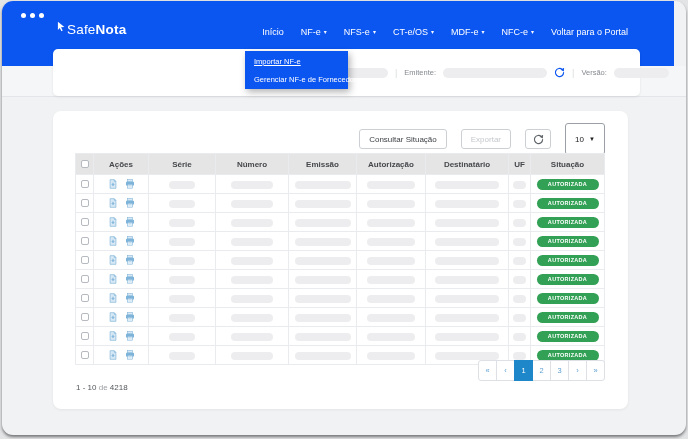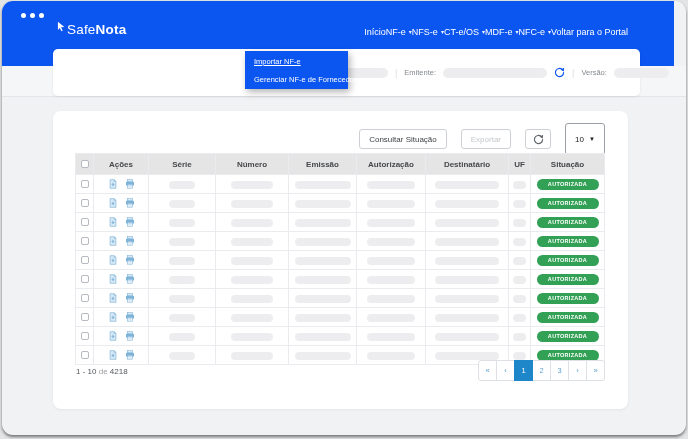--- a/index.html
+++ b/index.html
@@ -14,21 +14,21 @@
   .window{position:absolute;left:2px;top:1px;right:2px;bottom:4px;border-radius:11px;overflow:hidden;
           background:#f1f2f3;box-shadow:0 2px 3px rgba(30,30,30,.55)}
   
   .topbar{position:absolute;left:0;top:0;right:12px;height:65px;background:var(--accent)}
   .dots{position:absolute;left:19px;top:12px;display:flex;gap:4px}
   .dot{width:5px;height:5px;border-radius:50%;background:#fff}
   .logo{position:absolute;left:55px;top:21px;display:flex;align-items:flex-start;color:#fff;cursor:pointer}
   .logo svg{margin-top:-1px;margin-right:1px}
   .logo-text{font-size:13.5px;letter-spacing:.2px;font-weight:400}
   .logo-text b{font-weight:700}
-  .nav{position:absolute;right:46px;top:26px;display:flex;gap:0;align-items:flex-end}
+  .nav{position:absolute;right:46px;top:26px;display:flex;gap:17px;align-items:flex-end}
   .nav-item{color:#fff;font-size:9px;display:flex;align-items:center;gap:3px;cursor:pointer;white-space:nowrap}
   .caret{font-size:6px;line-height:1;opacity:.95}
   
   .substrip{position:absolute;left:0;top:65px;right:0;height:31px;background:#f5f6f7;border-bottom:1px solid #e4e5e8}
   
   .fields-card{position:absolute;left:51px;top:48px;width:587px;height:47px;background:#fff;border-radius:5px;
                box-shadow:0 1px 3px rgba(0,0,0,.08);z-index:5}
   .fields-row{position:absolute;left:272px;top:0;height:100%;display:flex;align-items:center;gap:7px}
   .pill{background:#ededef;border-radius:5px;height:10px;display:inline-block}
   .w63{width:63px}.w104{width:104px}.w55{width:55px}
@@ -59,21 +59,21 @@
   .grid td{height:17px}
   .cb{width:8px;height:8px;border:1px solid #b6bac0;border-radius:2px;background:#fff;margin:0 auto;cursor:pointer}
   .acts{display:flex;justify-content:center;align-items:center;gap:7px}
   .aicon{display:flex;cursor:pointer}
   .rpill{background:#ededef;border-radius:4px;height:8px;display:inline-block;vertical-align:middle}
   .pw-serie{width:26px}.pw-numero{width:42px}.pw-emissao{width:56px}.pw-autorizacao{width:48px}
   .pw-destinatario{width:64px}.pw-uf{width:13px}
   .badge{display:inline-block;min-width:62px;padding:3px 6px 2.5px;background:var(--green);color:#fff;font-size:5.5px;
          font-weight:700;border-radius:7px;letter-spacing:.3px;line-height:1;vertical-align:middle}
   
-  .summary{position:absolute;left:23px;top:256px;font-size:8px;color:#54575b}
+  .summary{position:absolute;left:23px;top:272px;font-size:8px;color:#54575b}
   .summary .de{color:#9b9ea3}
   .pager{position:absolute;right:23px;top:249px;display:flex}
   .pg{min-width:19px;height:21px;background:#fff;border:1px solid #dde0e4;display:flex;align-items:center;
       justify-content:center;font-size:7.5px;color:var(--pagtext);margin-left:-1px;cursor:pointer;position:relative}
   .pg:first-child{border-radius:3px 0 0 3px;margin-left:0}
   .pg:last-child{border-radius:0 3px 3px 0}
   .pg.active{background:var(--pagblue);border-color:var(--pagblue);color:#fff;z-index:1}
 </style>
 </head>
 <body>

